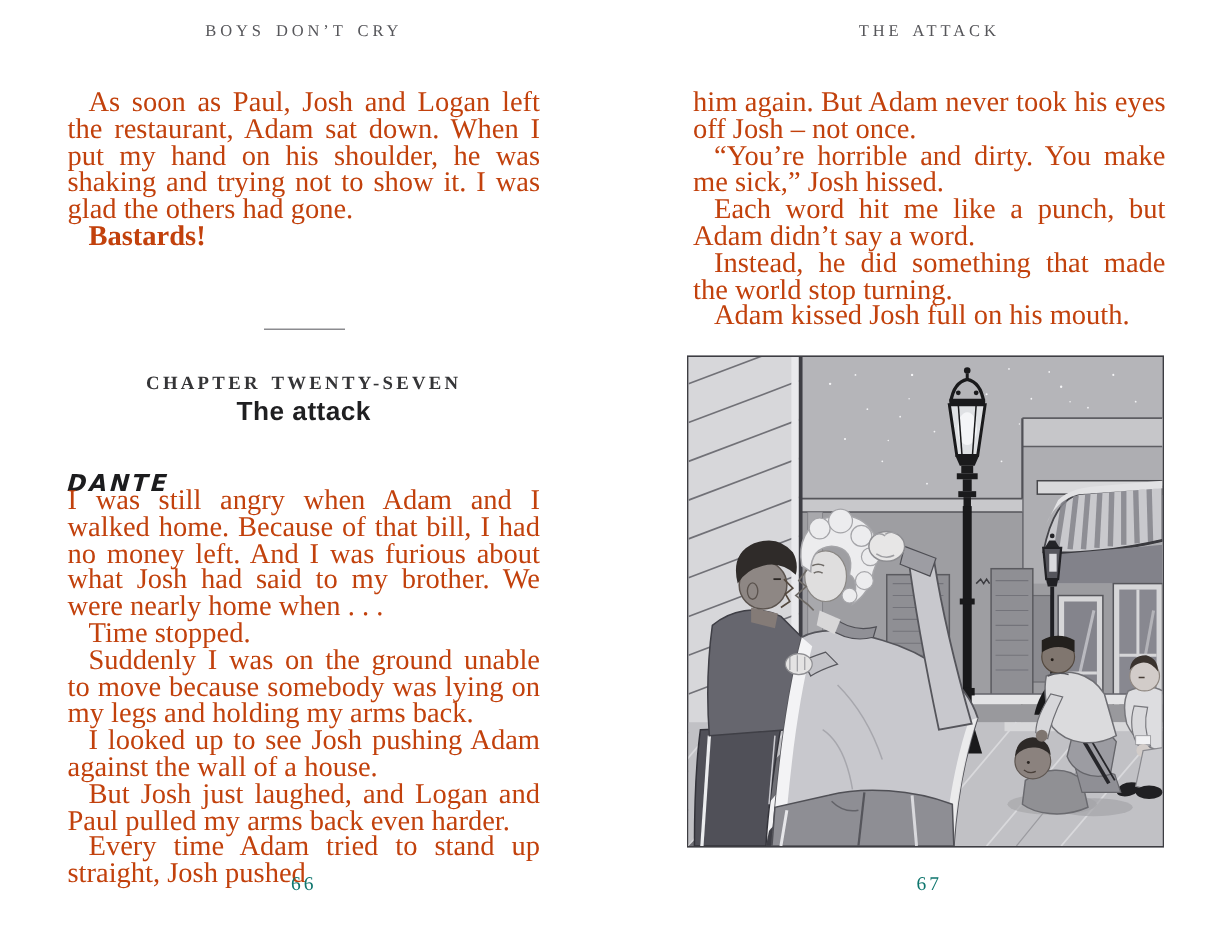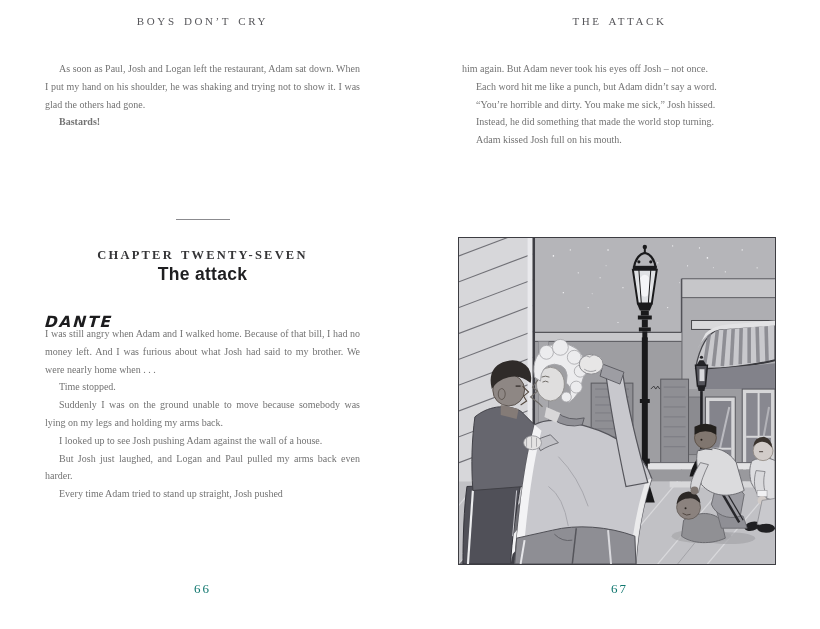--- a/index.html
+++ b/index.html
@@ -12,22 +12,22 @@
   #left-page{left:0;}
   #right-page{left:410px;}
 
   .running-head{
     position:absolute;top:15px;left:45px;width:315px;text-align:center;
     font-size:11px;letter-spacing:2.6px;color:#56565a;word-spacing:2px;
   }
   #right-page .running-head{left:52px;}
 
   .body-block{
-    position:absolute;width:315px;font-size:10px;line-height:17.8px;
-    text-align:justify;color:#737373;
+    position:absolute;width:315px;font-size:19px;line-height:17.8px;
+    text-align:justify;color:#c2410c;
   }
   #left-top{left:45px;top:60px;}
   #left-bottom{left:45px;top:325px;}
   #right-top{left:52px;top:60px;}
   p.body-p{margin:0;padding:0;}
   p.body-p.indent{text-indent:14px;}
   p.body-p.bold{font-weight:bold;}
 
   .divider{position:absolute;left:45px;top:219px;width:315px;}
   .divider-line{width:54px;height:1px;background:#8b8b8f;margin:0 auto;}
@@ -90,22 +90,22 @@
       </div>
 
     <div class="page-number">66</div>
   </div>
 
   <div class="page" id="right-page">
     <div class="running-head">THE ATTACK</div>
 
     <div class="body-block" id="right-top">
         <p class="body-p">him again. But Adam never took his eyes off Josh – not once.</p>
+        <p class="body-p indent">“You’re horrible and dirty. You make me sick,” Josh hissed.</p>
         <p class="body-p indent">Each word hit me like a punch, but Adam didn’t say a word.</p>
-        <p class="body-p indent">“You’re horrible and dirty. You make me sick,” Josh hissed.</p>
         <p class="body-p indent">Instead, he did something that made the world stop turning.</p>
         <p class="body-p indent">Adam kissed Josh full on his mouth.</p>
       </div>
 
     <div class="illustration-frame" aria-label="Night street scene: Adam kisses Josh against a clapboard wall beside a Victorian lamppost while two boys hold Dante down on the pavement.">
       <svg viewBox="0 0 318 328" preserveAspectRatio="none">
 
         <rect x="0" y="0" width="318" height="328" fill="#b5b5b9"></rect>
         <g fill="#f4f4f6">
           <circle cx="95" cy="18" r="0.8"></circle>

